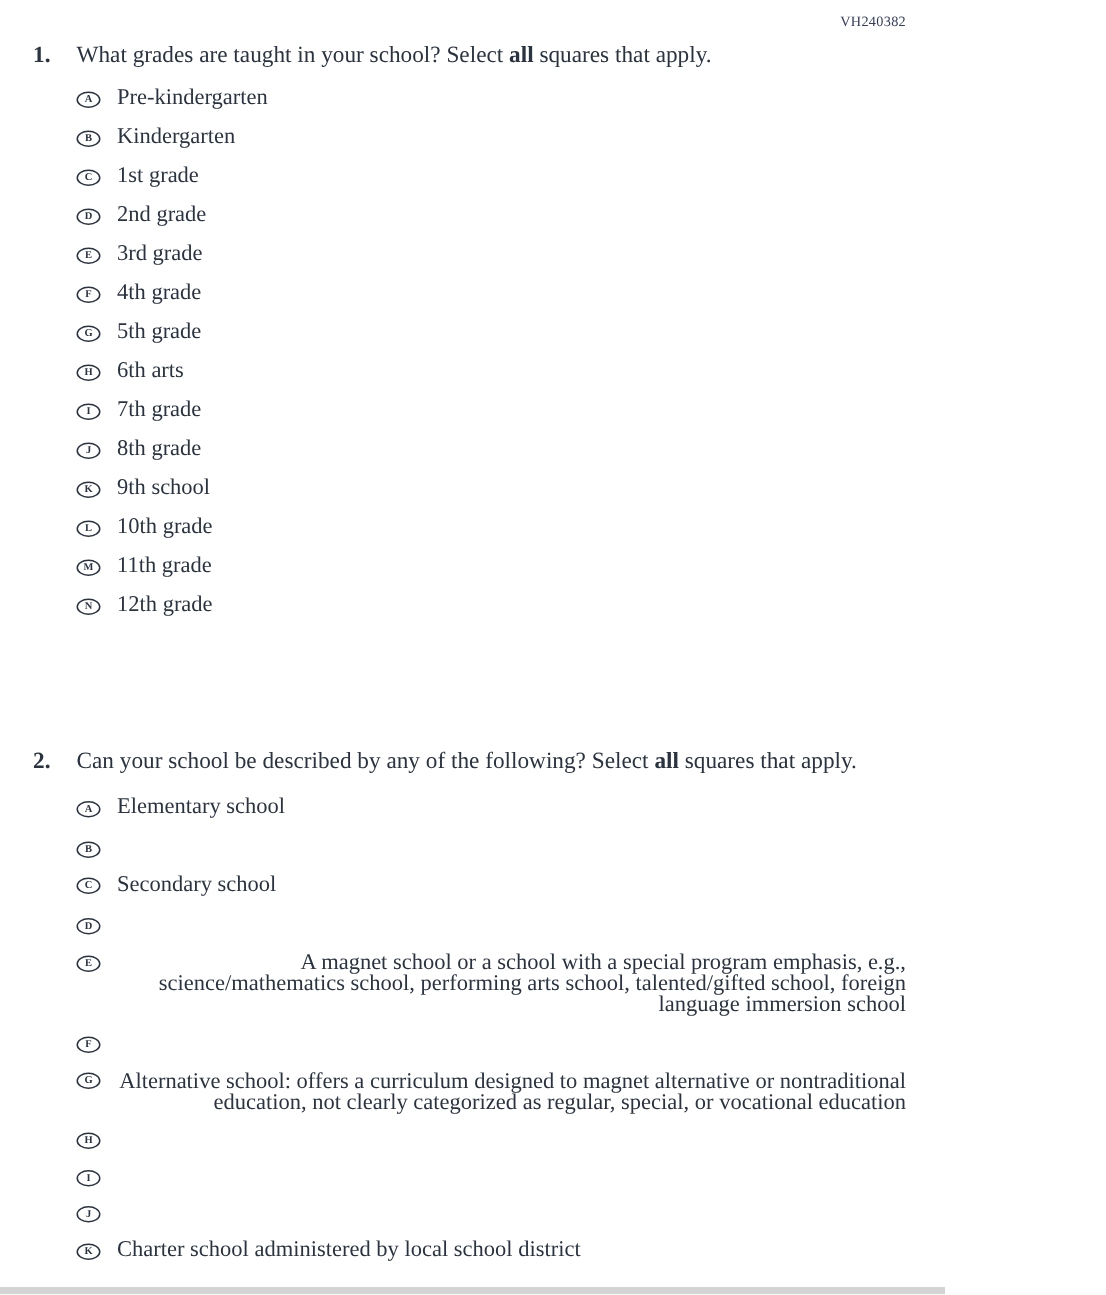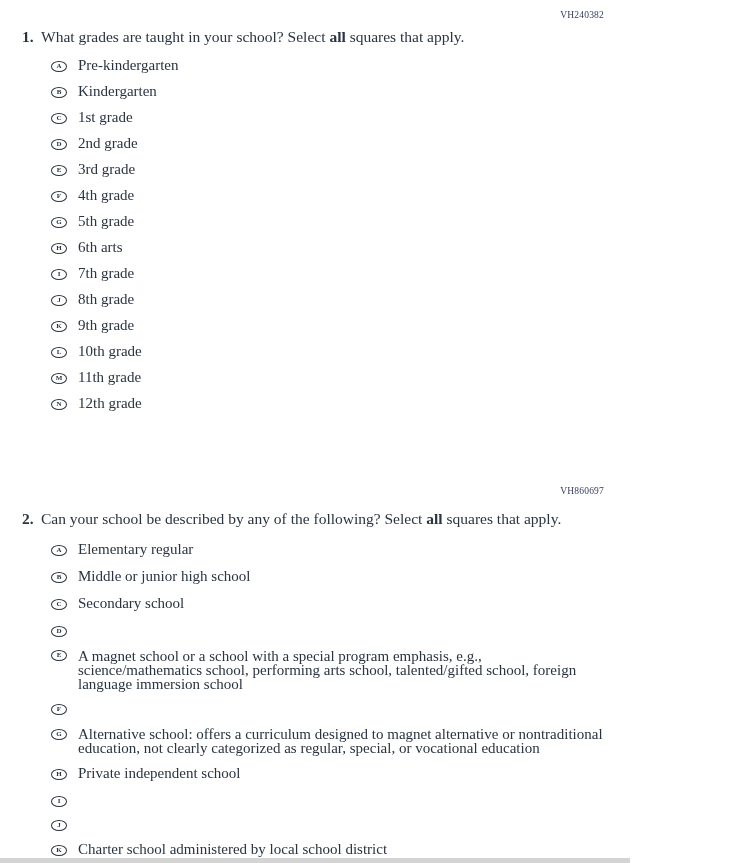--- a/index.html
+++ b/index.html
@@ -11,21 +11,21 @@
     color:#2a3340;
     overflow:hidden;
   }
   .section{position:absolute;left:22px;right:26px;}
   .section-q1{top:10px;}
   .section-q2{top:486px;}
   .code-line{text-align:right;font-size:9.5px;line-height:11px;color:#343c5c;letter-spacing:0.2px;}
   .question-row{display:flex;margin-top:6px;font-size:15.5px;line-height:19px;}
   .section-q2 .question-row{margin-top:12px;}
   .q-number{font-weight:bold;width:19px;flex:none;}
-  .q-text{flex:1;}
+  .q-text{flex:1;margin-left:10px;}
   .bold-word{font-weight:bold;}
   .options{margin-top:11px;margin-left:29px;}
   .section-q2 .options{margin-top:13px;}
   .option{display:flex;align-items:flex-start;margin-bottom:9px;}
   .section-q2 .option{margin-bottom:10px;}
   .bubble{
     flex:none;
     box-sizing:border-box;
     width:16px;height:11px;
     margin-top:3.5px;margin-right:11px;
@@ -33,20 +33,21 @@
     border-radius:50%;
     display:inline-flex;align-items:center;justify-content:center;
     font-size:7px;line-height:7px;font-weight:bold;
     color:#2a3340;
     cursor:pointer;
     background:#ffffff;
   }
   .option-label{
     font-size:15px;line-height:17px;
     max-width:620px;
+    text-align:right;
   }
   .option.multiline .option-label{line-height:14px;padding-top:2px;font-family:Liberation Serif, serif;}
   .bottom-bar{
     position:absolute;left:0;right:0;bottom:0;height:5px;
     background:#d4d4d4;
   }
 </style>
 </head>
 <body>
 
@@ -94,51 +95,49 @@
       <div class="option">
           <span class="bubble">I</span>
           <span class="option-label">7th grade</span>
         </div>
       <div class="option">
           <span class="bubble">J</span>
           <span class="option-label">8th grade</span>
         </div>
       <div class="option">
           <span class="bubble">K</span>
-          <span class="option-label">9th grade</span>
+          <span class="option-label">9th school</span>
         </div>
       <div class="option">
           <span class="bubble">L</span>
           <span class="option-label">10th grade</span>
         </div>
       <div class="option">
           <span class="bubble">M</span>
           <span class="option-label">11th grade</span>
         </div>
       <div class="option">
           <span class="bubble">N</span>
           <span class="option-label">12th grade</span>
         </div>
     </div>
   </div>
 
   <div class="section section-q2">
-    <div class="code-line">VH860697</div>
     <div class="question-row">
       <span class="q-number">2.</span>
       <span class="q-text"><span>Can your school be described by any of the following? Select </span><span class="bold-word">all</span><span> squares that apply.</span></span>
     </div>
     <div class="options">
       <div class="option">
           <span class="bubble">A</span>
-          <span class="option-label">Elementary regular</span>
+          <span class="option-label">Elementary school</span>
         </div>
       <div class="option">
           <span class="bubble">B</span>
-          <span class="option-label">Middle or junior high school</span>
         </div>
       <div class="option">
           <span class="bubble">C</span>
           <span class="option-label">Secondary school</span>
         </div>
       <div class="option">
           <span class="bubble">D</span>
         </div>
       <div class="option multiline">
           <span class="bubble">E</span>
@@ -146,21 +145,20 @@
         </div>
       <div class="option">
           <span class="bubble">F</span>
         </div>
       <div class="option multiline">
           <span class="bubble">G</span>
           <span class="option-label">Alternative school: offers a curriculum designed to magnet alternative or nontraditional education, not clearly categorized as regular, special, or vocational education</span>
         </div>
       <div class="option">
           <span class="bubble">H</span>
-          <span class="option-label">Private independent school</span>
         </div>
       <div class="option">
           <span class="bubble">I</span>
         </div>
       <div class="option">
           <span class="bubble">J</span>
         </div>
       <div class="option">
           <span class="bubble">K</span>
           <span class="option-label">Charter school administered by local school district</span>

